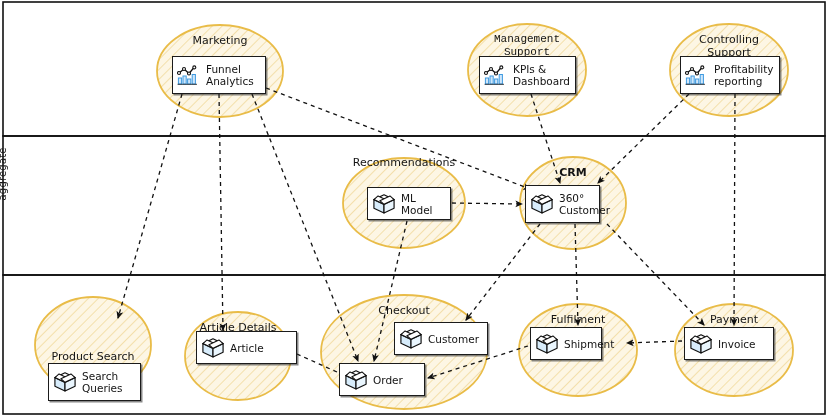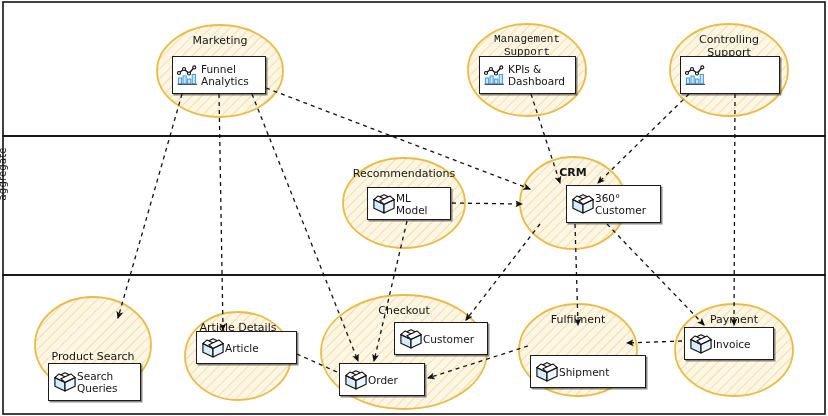--- a/index.html
+++ b/index.html
@@ -44,20 +44,21 @@
   }
   
   .node {
     position: absolute;
     box-sizing: border-box;
     background: #ffffff;
     border: 1.6px solid #1b1b1b;
     box-shadow: 1.5px 1.5px 0 rgba(40,40,40,0.55);
     display: flex;
     align-items: center;
+    gap: 5px;
     padding: 2px 14px 2px 4px;
   }
   .node .node-label {
     font-family: "DejaVu Sans", sans-serif;
     font-size: 10.5px;
     color: #131313;
     line-height: 12px;
     white-space: pre-line;
   }
   .icon-wrap {
@@ -120,21 +121,21 @@
 
   <div id="lane-labels">
       <div class="lane-label" style="left: 24px; top: 205.5px; transform: translate(-50%, -50%) rotate(-90deg);">aggregate</div>
     </div>
   <div id="domain-titles">
       <div class="domain-title" style="left: 220px; top: 34px; transform: translateX(-50%); text-align: center;">Marketing</div>
       <div class="domain-title" style="left: 527px; top: 33px; transform: translateX(-50%); font-family: Liberation Mono, monospace;">Management
 Support</div>
       <div class="domain-title" style="left: 729px; top: 33px; transform: translateX(-50%);">Controlling
 Support</div>
-      <div class="domain-title" style="left: 404px; top: 167px; transform: translateX(-50%); text-align: center;">Recommendations</div>
+      <div class="domain-title" style="left: 404px; top: 156px; transform: translateX(-50%); text-align: center;">Recommendations</div>
       <div class="domain-title" style="left: 573px; top: 166px; transform: translateX(-50%); font-weight: bold;">CRM</div>
       <div class="domain-title" style="left: 93px; top: 306px; transform: translateX(-50%); margin-top: 44px;">Product Search</div>
       <div class="domain-title" style="left: 238px; top: 321px; transform: translateX(-50%);">Article Details</div>
       <div class="domain-title" style="left: 404px; top: 304px; transform: translateX(-50%);">Checkout</div>
       <div class="domain-title" style="left: 578px; top: 313px; transform: translateX(-50%);">Fulfilment</div>
       <div class="domain-title" style="left: 734px; top: 313px; transform: translateX(-50%);">Payment</div>
     </div>
   <div id="nodes">
       <div class="node" style="left: 172px; top: 56px; width: 94px; height: 38px;">
         <span class="icon-wrap"><svg width="24" height="22" viewBox="0 0 24 22" xmlns="http://www.w3.org/2000/svg">
@@ -174,32 +175,34 @@
     <circle cx="2" cy="9" r="1.5" fill="#fff" stroke="#111" stroke-width="1.1"></circle>
     <circle cx="7" cy="5" r="1.5" fill="#fff" stroke="#111" stroke-width="1.1"></circle>
     <circle cx="12" cy="9.5" r="1.5" fill="#fff" stroke="#111" stroke-width="1.1"></circle>
     <circle cx="17.3" cy="3.4" r="1.5" fill="#fff" stroke="#111" stroke-width="1.1"></circle>
     <rect x="1.4" y="14" width="3.2" height="6" fill="#cfe6fa" stroke="#3e9ae0" stroke-width="1"></rect>
     <rect x="6" y="12" width="3.2" height="8" fill="#cfe6fa" stroke="#3e9ae0" stroke-width="1"></rect>
     <rect x="10.6" y="15" width="3.2" height="5" fill="#cfe6fa" stroke="#3e9ae0" stroke-width="1"></rect>
     <rect x="15.2" y="10.5" width="3.2" height="9.5" fill="#cfe6fa" stroke="#3e9ae0" stroke-width="1"></rect>
     <line x1="0.6" y1="20.3" x2="20" y2="20.3" stroke="#111" stroke-width="0.8"></line>
   </svg></span>
+        <span class="node-label">Profitability
+reporting</span>
       </div>
       <div class="node" style="left: 367px; top: 187px; width: 84px; height: 33px;">
         <span class="icon-wrap"><svg width="24" height="22" viewBox="0 0 26 24" xmlns="http://www.w3.org/2000/svg">
     <path d="M13 2 L24 7.2 L13 12.4 L2 7.2 Z" fill="#fff" stroke="#111" stroke-width="1.3" stroke-linejoin="round"></path>
     <path d="M2 7.2 L2 16.6 L13 21.8 L13 12.4 Z" fill="#d7ecfb" stroke="#111" stroke-width="1.3" stroke-linejoin="round"></path>
     <path d="M24 7.2 L24 16.6 L13 21.8 L13 12.4 Z" fill="#eaf6fe" stroke="#111" stroke-width="1.3" stroke-linejoin="round"></path>
     <path d="M2 7.2 L6.5 3.2 L17.5 8.4 L13 12.4 Z" fill="#fff" stroke="#111" stroke-width="1.2" stroke-linejoin="round"></path>
     <path d="M24 7.2 L19.5 3.2 L8.5 8.4 L13 12.4 Z" fill="#fff" stroke="#111" stroke-width="1.2" stroke-linejoin="round"></path>
   </svg></span>
         <span class="node-label">ML Model</span>
       </div>
-      <div class="node" style="left: 525px; top: 185px; width: 95px; height: 38px; margin-left: 41px;">
+      <div class="node" style="left: 525px; top: 185px; width: 75px; height: 38px;">
         <span class="icon-wrap"><svg width="24" height="22" viewBox="0 0 26 24" xmlns="http://www.w3.org/2000/svg">
     <path d="M13 2 L24 7.2 L13 12.4 L2 7.2 Z" fill="#fff" stroke="#111" stroke-width="1.3" stroke-linejoin="round"></path>
     <path d="M2 7.2 L2 16.6 L13 21.8 L13 12.4 Z" fill="#d7ecfb" stroke="#111" stroke-width="1.3" stroke-linejoin="round"></path>
     <path d="M24 7.2 L24 16.6 L13 21.8 L13 12.4 Z" fill="#eaf6fe" stroke="#111" stroke-width="1.3" stroke-linejoin="round"></path>
     <path d="M2 7.2 L6.5 3.2 L17.5 8.4 L13 12.4 Z" fill="#fff" stroke="#111" stroke-width="1.2" stroke-linejoin="round"></path>
     <path d="M24 7.2 L19.5 3.2 L8.5 8.4 L13 12.4 Z" fill="#fff" stroke="#111" stroke-width="1.2" stroke-linejoin="round"></path>
   </svg></span>
         <span class="node-label">360°
 Customer</span>
       </div>
@@ -237,21 +240,21 @@
       <div class="node" style="left: 339px; top: 363px; width: 86px; height: 33px;">
         <span class="icon-wrap"><svg width="24" height="22" viewBox="0 0 26 24" xmlns="http://www.w3.org/2000/svg">
     <path d="M13 2 L24 7.2 L13 12.4 L2 7.2 Z" fill="#fff" stroke="#111" stroke-width="1.3" stroke-linejoin="round"></path>
     <path d="M2 7.2 L2 16.6 L13 21.8 L13 12.4 Z" fill="#d7ecfb" stroke="#111" stroke-width="1.3" stroke-linejoin="round"></path>
     <path d="M24 7.2 L24 16.6 L13 21.8 L13 12.4 Z" fill="#eaf6fe" stroke="#111" stroke-width="1.3" stroke-linejoin="round"></path>
     <path d="M2 7.2 L6.5 3.2 L17.5 8.4 L13 12.4 Z" fill="#fff" stroke="#111" stroke-width="1.2" stroke-linejoin="round"></path>
     <path d="M24 7.2 L19.5 3.2 L8.5 8.4 L13 12.4 Z" fill="#fff" stroke="#111" stroke-width="1.2" stroke-linejoin="round"></path>
   </svg></span>
         <span class="node-label">Order</span>
       </div>
-      <div class="node" style="left: 530px; top: 327px; width: 116px; height: 33px; margin-top: 28px;">
+      <div class="node" style="left: 530px; top: 327px; width: 72px; height: 33px;">
         <span class="icon-wrap"><svg width="24" height="22" viewBox="0 0 26 24" xmlns="http://www.w3.org/2000/svg">
     <path d="M13 2 L24 7.2 L13 12.4 L2 7.2 Z" fill="#fff" stroke="#111" stroke-width="1.3" stroke-linejoin="round"></path>
     <path d="M2 7.2 L2 16.6 L13 21.8 L13 12.4 Z" fill="#d7ecfb" stroke="#111" stroke-width="1.3" stroke-linejoin="round"></path>
     <path d="M24 7.2 L24 16.6 L13 21.8 L13 12.4 Z" fill="#eaf6fe" stroke="#111" stroke-width="1.3" stroke-linejoin="round"></path>
     <path d="M2 7.2 L6.5 3.2 L17.5 8.4 L13 12.4 Z" fill="#fff" stroke="#111" stroke-width="1.2" stroke-linejoin="round"></path>
     <path d="M24 7.2 L19.5 3.2 L8.5 8.4 L13 12.4 Z" fill="#fff" stroke="#111" stroke-width="1.2" stroke-linejoin="round"></path>
   </svg></span>
         <span class="node-label">Shipment</span>
       </div>
       <div class="node" style="left: 684px; top: 327px; width: 90px; height: 33px;">

